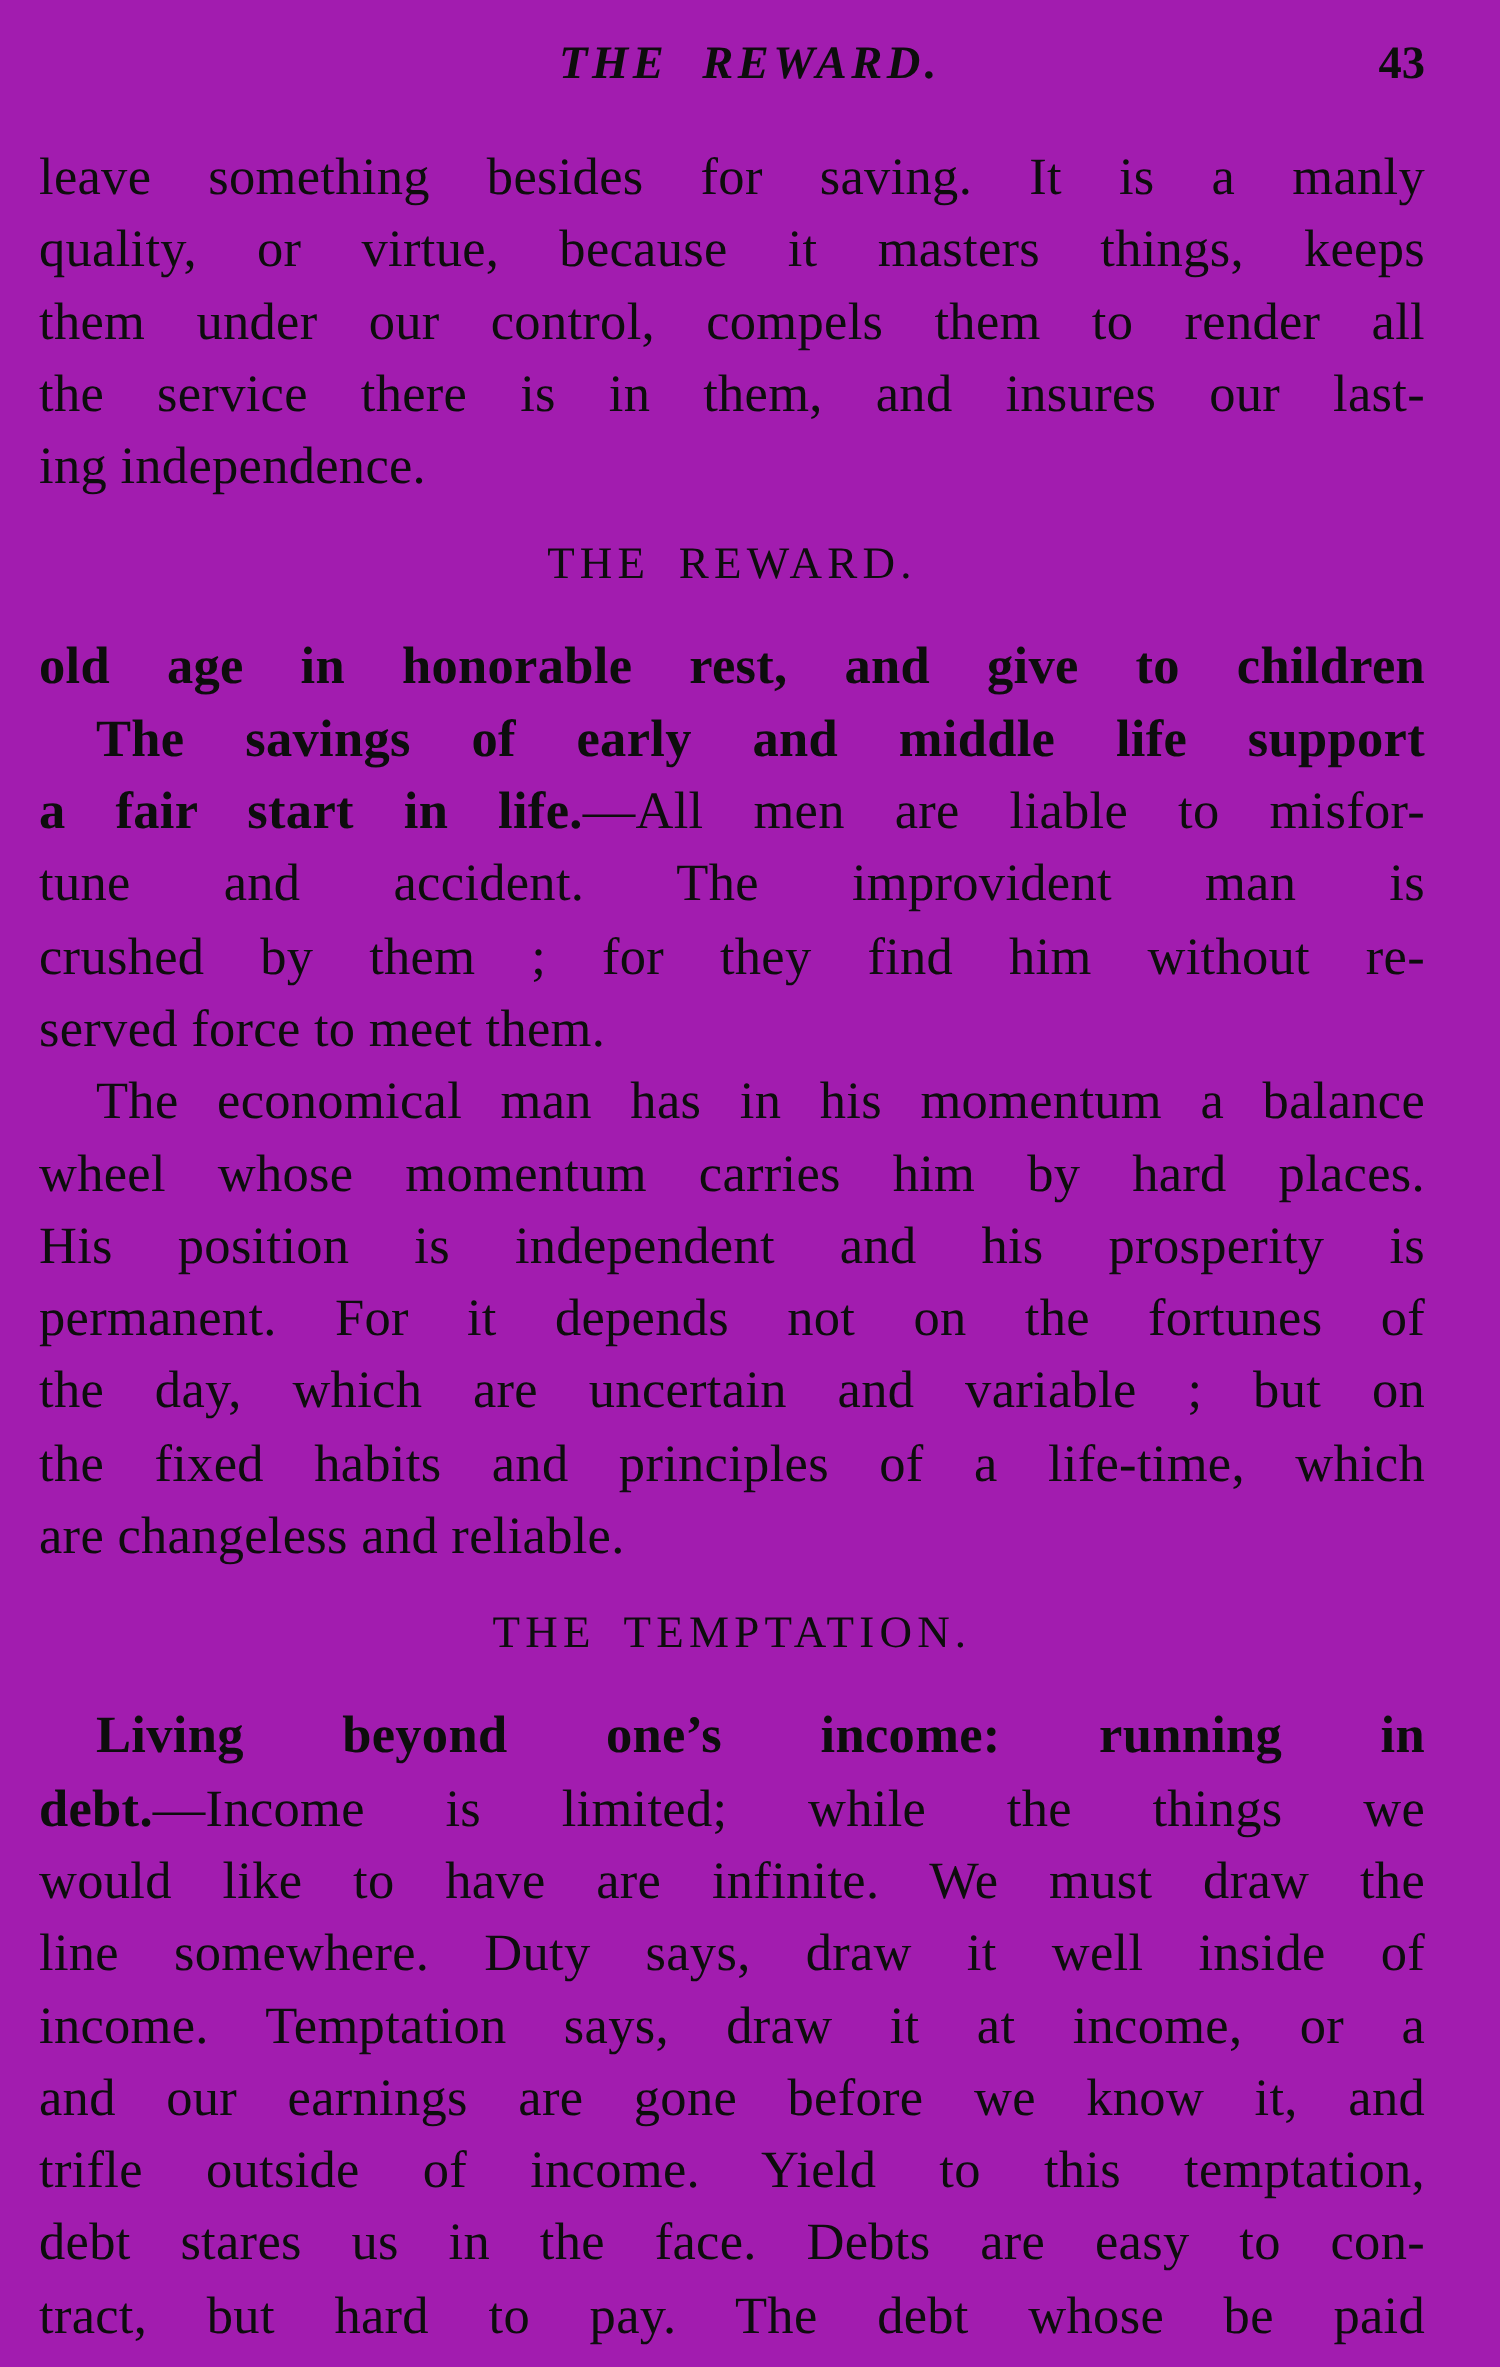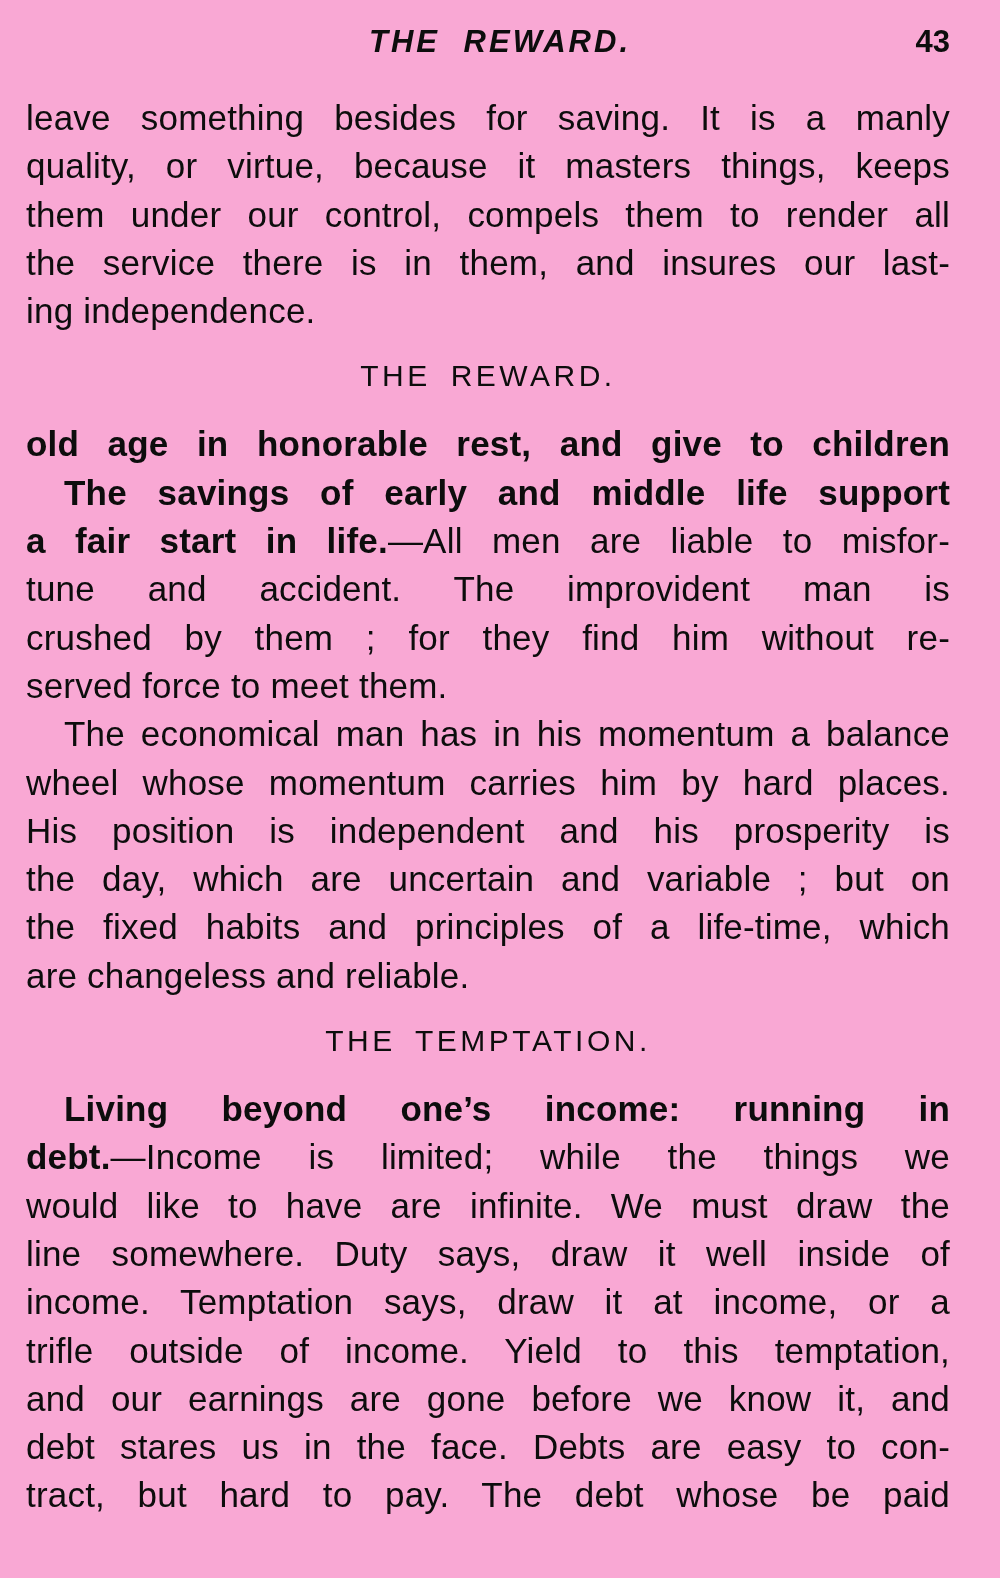--- a/index.html
+++ b/index.html
@@ -1,23 +1,23 @@
 <!DOCTYPE html>
 <html><head>
 <meta charset="utf-8">
 <style>
   html, body { margin: 0; padding: 0; background: #e8e8e4; }
   .page {
     position: relative;
     width: 1000px;
     height: 1578px;
     margin: 0 auto;
-    background: #f9a8d4;
+    background: #a21caf;
     color: #0d0d0d;
-    font-family: Liberation Sans, sans-serif;
+    font-family: Liberation Serif, serif;
     overflow: hidden;
     box-sizing: border-box;
   }
   .running-header {
     position: relative;
     height: 40px;
     padding-top: 26px;
   }
   .run-title {
     position: absolute;
@@ -83,30 +83,31 @@
         <div class="line indent"><span class="bold-lead">The savings of early and middle life support</span></div>
         <div class="line"><span class="bold-lead">a fair start in life.</span><span class="seg">—All men are liable to misfor-</span></div>
         <div class="line"><span class="seg">tune and accident.  The improvident man is</span></div>
         <div class="line"><span class="seg">crushed by them ; for they find him without re-</span></div>
         <div class="line flush-left"><span class="seg">served force to meet them.</span></div>
       </div>
       <div class="paragraph">
         <div class="line indent"><span class="seg">The economical man has in his momentum a balance</span></div>
         <div class="line"><span class="seg">wheel whose momentum carries him by hard places.</span></div>
         <div class="line"><span class="seg">His position is independent and his prosperity is</span></div>
+        <div class="line"><span class="seg">permanent.  For it depends not on the fortunes of</span></div>
         <div class="line"><span class="seg">the day, which are uncertain and variable ; but on</span></div>
         <div class="line"><span class="seg">the fixed habits and principles of a life-time, which</span></div>
         <div class="line flush-left"><span class="seg">are changeless and reliable.</span></div>
       </div>
       <div class="section-heading">THE TEMPTATION.</div>
       <div class="paragraph">
         <div class="line indent"><span class="bold-lead">Living beyond one’s income:  running in</span></div>
         <div class="line"><span class="bold-lead">debt.</span><span class="seg">—Income is limited; while the things we</span></div>
         <div class="line"><span class="seg">would like to have are infinite.  We must draw the</span></div>
         <div class="line"><span class="seg">line somewhere.  Duty says, draw it well inside of</span></div>
         <div class="line"><span class="seg">income.  Temptation says, draw it at income, or a</span></div>
+        <div class="line"><span class="seg">and our earnings are gone before we know it, and</span></div>
         <div class="line"><span class="seg">trifle outside of income.  Yield to this temptation,</span></div>
-        <div class="line"><span class="seg">and our earnings are gone before we know it, and</span></div>
         <div class="line"><span class="seg">debt stares us in the face.  Debts are easy to con-</span></div>
         <div class="line"><span class="seg">tract, but hard to pay.  The debt whose be paid</span></div>
       </div>
     </div>
 </div>
 
 </body></html>

